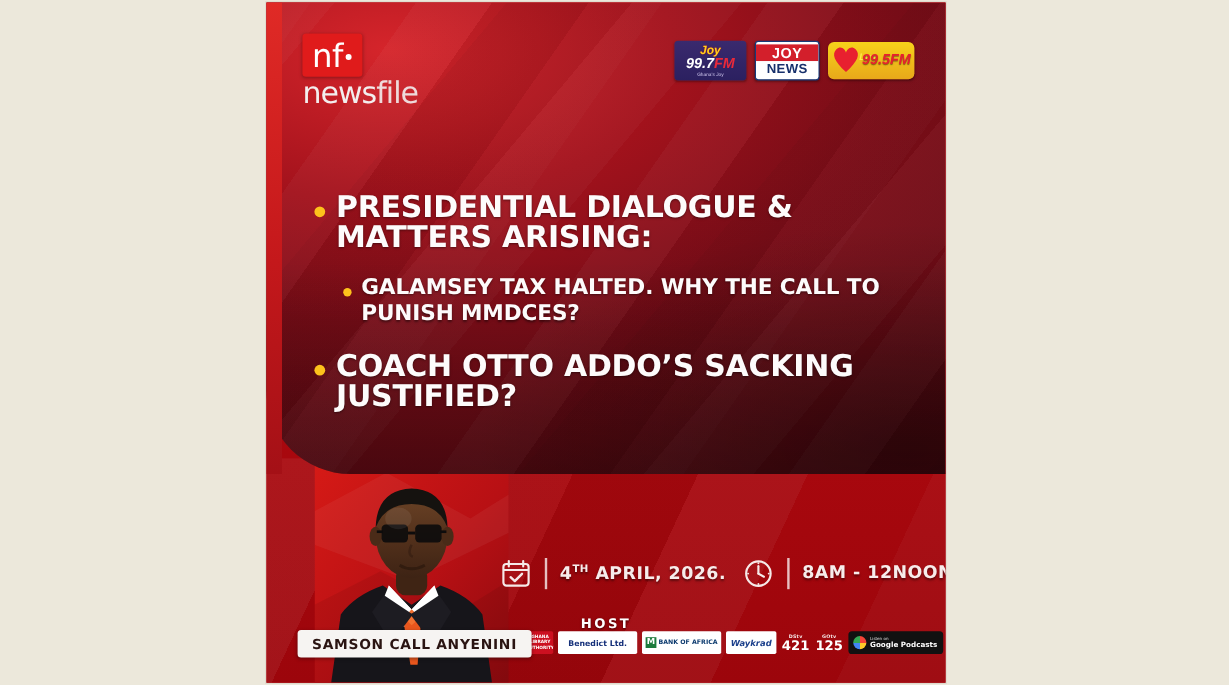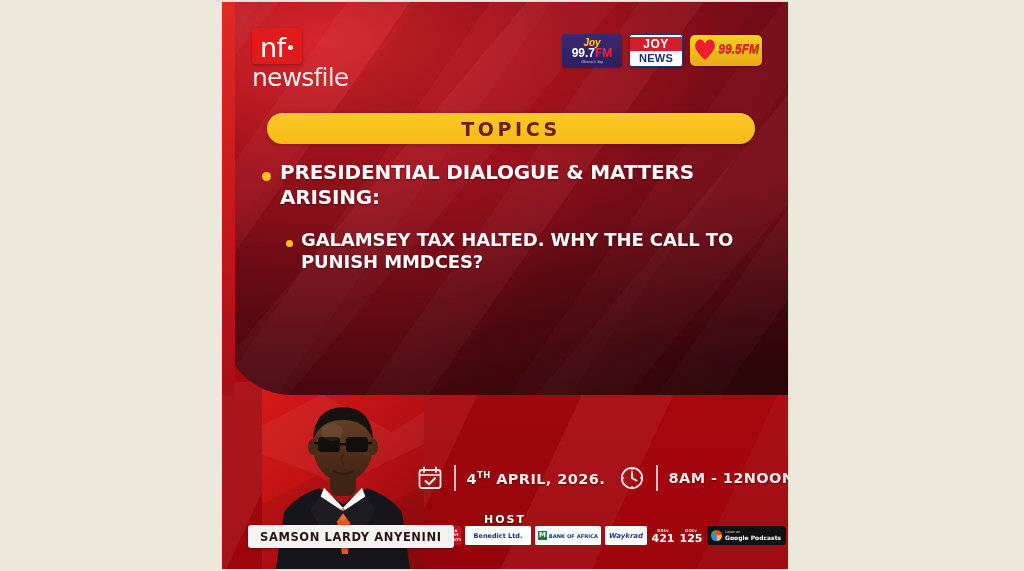--- a/index.html
+++ b/index.html
@@ -160,21 +160,21 @@
     width: 60px;
     background: linear-gradient(180deg,#3a2a6e 0%, #2b2060 100%);
     flex-direction: column;
     padding: 1px 0;
   }
   .joy997 .j1 {
     color: #ffd21e; font-size: 10px; font-weight: bold; font-style: italic;
     line-height: 9px; text-shadow: 0 0 1px #c00;
   }
   .joy997 .j2 {
-    color: #fff; font-size: 12px; font-weight: bold; 
+    color: #fff; font-size: 12px; font-weight: bold; font-style: italic;
     line-height: 12px;
     text-align: center;
   }
   .joy997 .j2 b { color:#e8293a; }
   .joy997 .j3 { color: #cfc7ee; font-size: 4px; line-height: 5px; }
   
   .joynews {
     width: 52px;
     background: #fff;
     flex-direction: column;
@@ -252,21 +252,21 @@
     background: #fdc21c;
     flex: 0 0 auto;
   }
   .lvl1 .bullet { width: 9px; height: 9px; margin: 12px 9px 0 0; }
   .lvl2 .bullet { width: 7px; height: 7px; margin: 11px 8px 0 0; }
   .topic .txt {
     font-family: "DejaVu Sans", sans-serif;
     font-weight: bold;
     text-shadow: 0 1px 2px rgba(0,0,0,.45);
   }
-  .lvl1 .txt { font-size: 20px; line-height: 25px; letter-spacing: -0.2px; }
+  .lvl1 .txt { font-size: 25px; line-height: 25px; letter-spacing: -0.2px; }
   .lvl2 .txt { font-size: 18px;   line-height: 22px; letter-spacing: -0.1px; }
   .lvl2 { margin-left: 24px; }
   .topic.spaced { margin-top: 19px; }
 
   
   .host-photo {
     position: absolute;
     left: 40px; bottom: 0;
     width: 162px; height: 185px;
     overflow: hidden;
@@ -425,21 +425,21 @@
         <rect x="52" y="58" width="5" height="2.2" fill="#0d0c0c"></rect>
         <rect x="105" y="58" width="5" height="2.2" fill="#0d0c0c"></rect>
 
         <path d="M81 70 Q77 78 82 80" stroke="#331d10" stroke-width="2" fill="none" opacity=".6"></path>
         <path d="M71 87 Q81 93 92 87" stroke="#2c1a0e" stroke-width="2.4" fill="none" opacity=".75"></path>
 
         <ellipse cx="70" cy="48" rx="11" ry="9" fill="#ffffff" opacity="0.07"></ellipse>
       </svg>
     </div>
     <div class="host-label">HOST</div>
-    <div class="host-name">SAMSON LARDY ANYENINI</div>
+    <div class="host-name">SAMSON CALL ANYENINI</div>
 
     <div class="top-panel">
       <div class="diag"></div>
       <div class="diag2"></div>
       <div class="vignette"></div>
     </div>
     <div class="left-strip"></div>
 
     <div class="nf-logo">
       <div class="nf-mark">
@@ -459,32 +459,33 @@
         <span class="n1">JOY</span>
         <span class="n2">NEWS</span>
       </div>
       <div class="logo-chip luv995">
         <span class="heart"></span>
         <span class="lv">Luv</span>
         <span class="fm"><span>99.5</span><span>FM</span></span>
       </div>
     </div>
 
-    <div class="topics-banner">
-      <span>TOPICS</span>
-    </div>
 
     <div class="topics">
       <div class="topic lvl1">
         <span class="bullet"></span>
         <span class="txt">PRESIDENTIAL DIALOGUE &amp; MATTERS ARISING:</span>
       </div>
       <div class="topic lvl2 spaced">
         <span class="bullet"></span>
         <span class="txt">GALAMSEY TAX HALTED. WHY THE CALL TO PUNISH MMDCES?</span>
+      </div>
+      <div class="topic lvl1 spaced">
+        <span class="bullet"></span>
+        <span class="txt">COACH OTTO ADDO’S SACKING JUSTIFIED?</span>
       </div>
     </div>
 
     <div class="meta-row">
       <div class="meta-item">
         <svg width="26" height="26" viewBox="0 0 26 26">
           <rect x="2.5" y="5" width="21" height="18" rx="2.5" fill="none" stroke="#f6e9e8" stroke-width="1.8"></rect>
           <line x1="7" y1="2.5" x2="7" y2="7" stroke="#f6e9e8" stroke-width="1.8" stroke-linecap="round"></line>
           <line x1="19" y1="2.5" x2="19" y2="7" stroke="#f6e9e8" stroke-width="1.8" stroke-linecap="round"></line>
           <line x1="2.5" y1="10" x2="23.5" y2="10" stroke="#f6e9e8" stroke-width="1.6"></line>

